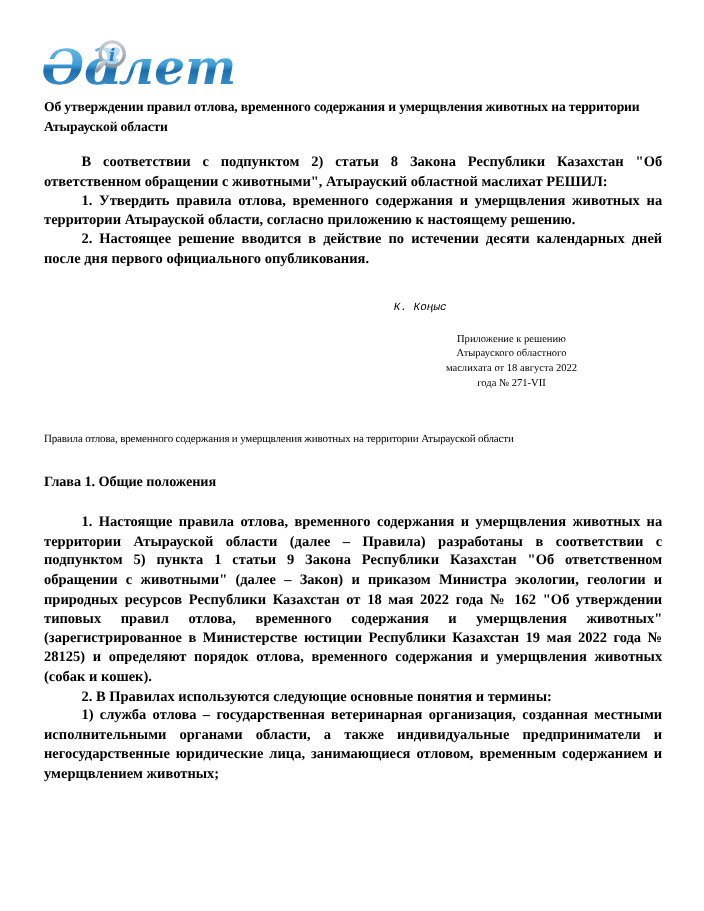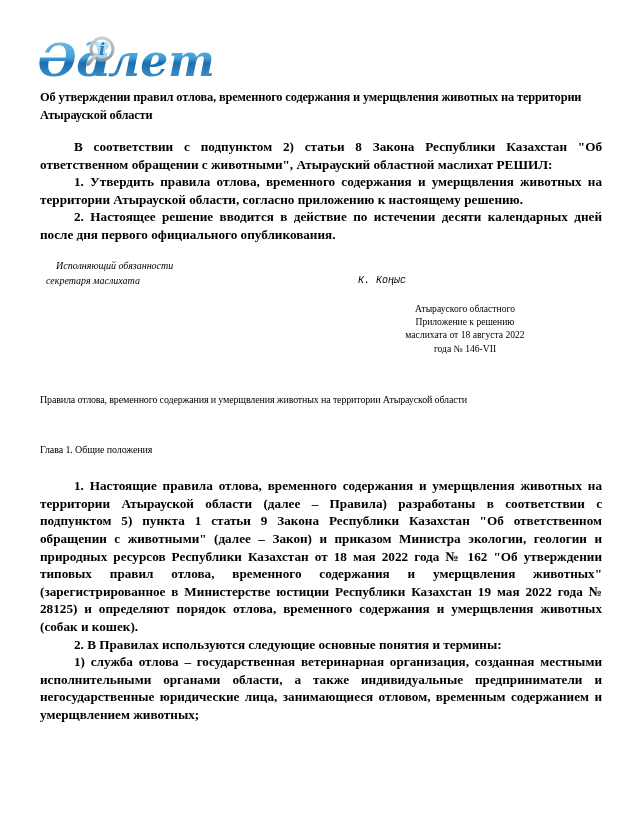--- a/index.html
+++ b/index.html
@@ -108,25 +108,25 @@
   .appendix div { white-space: nowrap; }
 
   .rules-title {
     font-weight: normal;
     font-size: 10px;
     line-height: 18px;
     letter-spacing: -0.15px;
     margin: 36px 0 0 0;
   }
   .chapter-title {
-    font-weight: normal;
-    font-size: 10px;
+    font-weight: bold;
+    font-size: 13px;
     line-height: 18px;
     letter-spacing: -0.1px;
-    margin: 32px 0 0 0;
+    margin: 20px 0 0 0;
   }
   .rules-body { margin-top: 18px; }
   .rules-body p { margin: 0; }
 </style>
 </head>
 <body>
 
 <div class="page">
 
   <div class="logo-wrap">
@@ -159,32 +159,28 @@
     <h1 class="doc-title">Об утверждении правил отлова, временного содержания и умерщвления животных на территории Атырауской области</h1>
 
 
     <p class="body-par">В соответствии с подпунктом 2) статьи 8 Закона Республики Казахстан "Об ответственном обращении с животными", Атырауский областной маслихат РЕШИЛ:</p>
 
     <p class="body-par">1. Утвердить правила отлова, временного содержания и умерщвления животных на территории Атырауской области, согласно приложению к настоящему решению.</p>
 
     <p class="body-par">2. Настоящее решение вводится в действие по истечении десяти календарных дней после дня первого официального опубликования.</p>
 
     <div class="sig-block">
-      <div class="sig-role">
-        <span>Исполняющий обязанности</span>
-        <span class="l2">секретаря маслихата</span>
-      </div>
       <div class="sig-name">К. Коңыс</div>
     </div>
 
     <div class="appendix">
+      <div>Приложение к решению</div>
       <div>Атырауского областного</div>
-      <div>Приложение к решению</div>
       <div>маслихата от 18 августа 2022</div>
-      <div>года № 146-VII</div>
+      <div>года № 271-VII</div>
     </div>
 
     <h2 class="rules-title">Правила отлова, временного содержания и умерщвления животных на территории Атырауской области</h2>
 
     <h3 class="chapter-title">Глава 1. Общие положения</h3>
 
     <div class="rules-body">
       <p class="body-par">1. Настоящие правила отлова, временного содержания и умерщвления животных на территории Атырауской области (далее – Правила) разработаны в соответствии с подпунктом 5) пункта 1 статьи 9 Закона Республики Казахстан "Об ответственном обращении с животными" (далее – Закон) и приказом Министра экологии, геологии и природных ресурсов Республики Казахстан от 18 мая 2022 года № 162 "Об утверждении типовых правил отлова, временного содержания и умерщвления животных" (зарегистрированное в Министерстве юстиции Республики Казахстан 19 мая 2022 года № 28125) и определяют порядок отлова, временного содержания и умерщвления животных (собак и кошек).</p>
       <p class="body-par">2. В Правилах используются следующие основные понятия и термины:</p>
       <p class="body-par">1) служба отлова – государственная ветеринарная организация, созданная местными исполнительными органами области, а также индивидуальные предприниматели и негосударственные юридические лица, занимающиеся отловом, временным содержанием и умерщвлением животных;</p>

